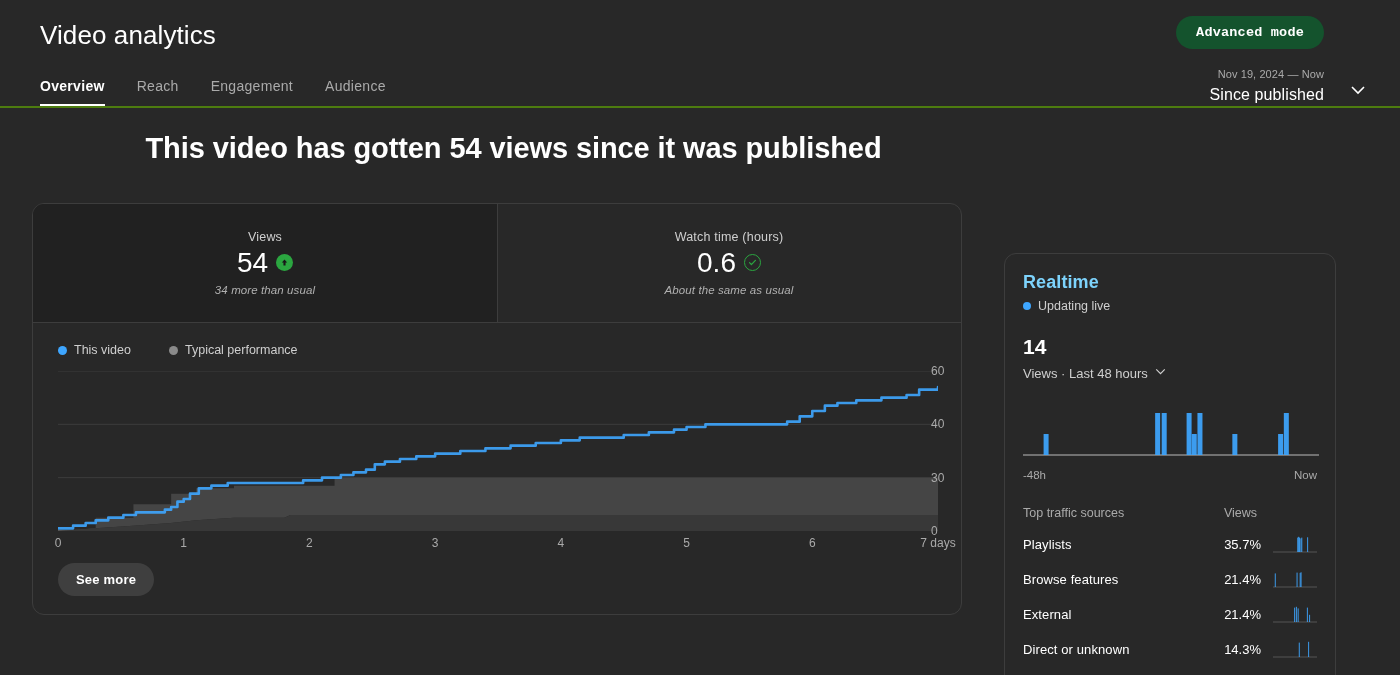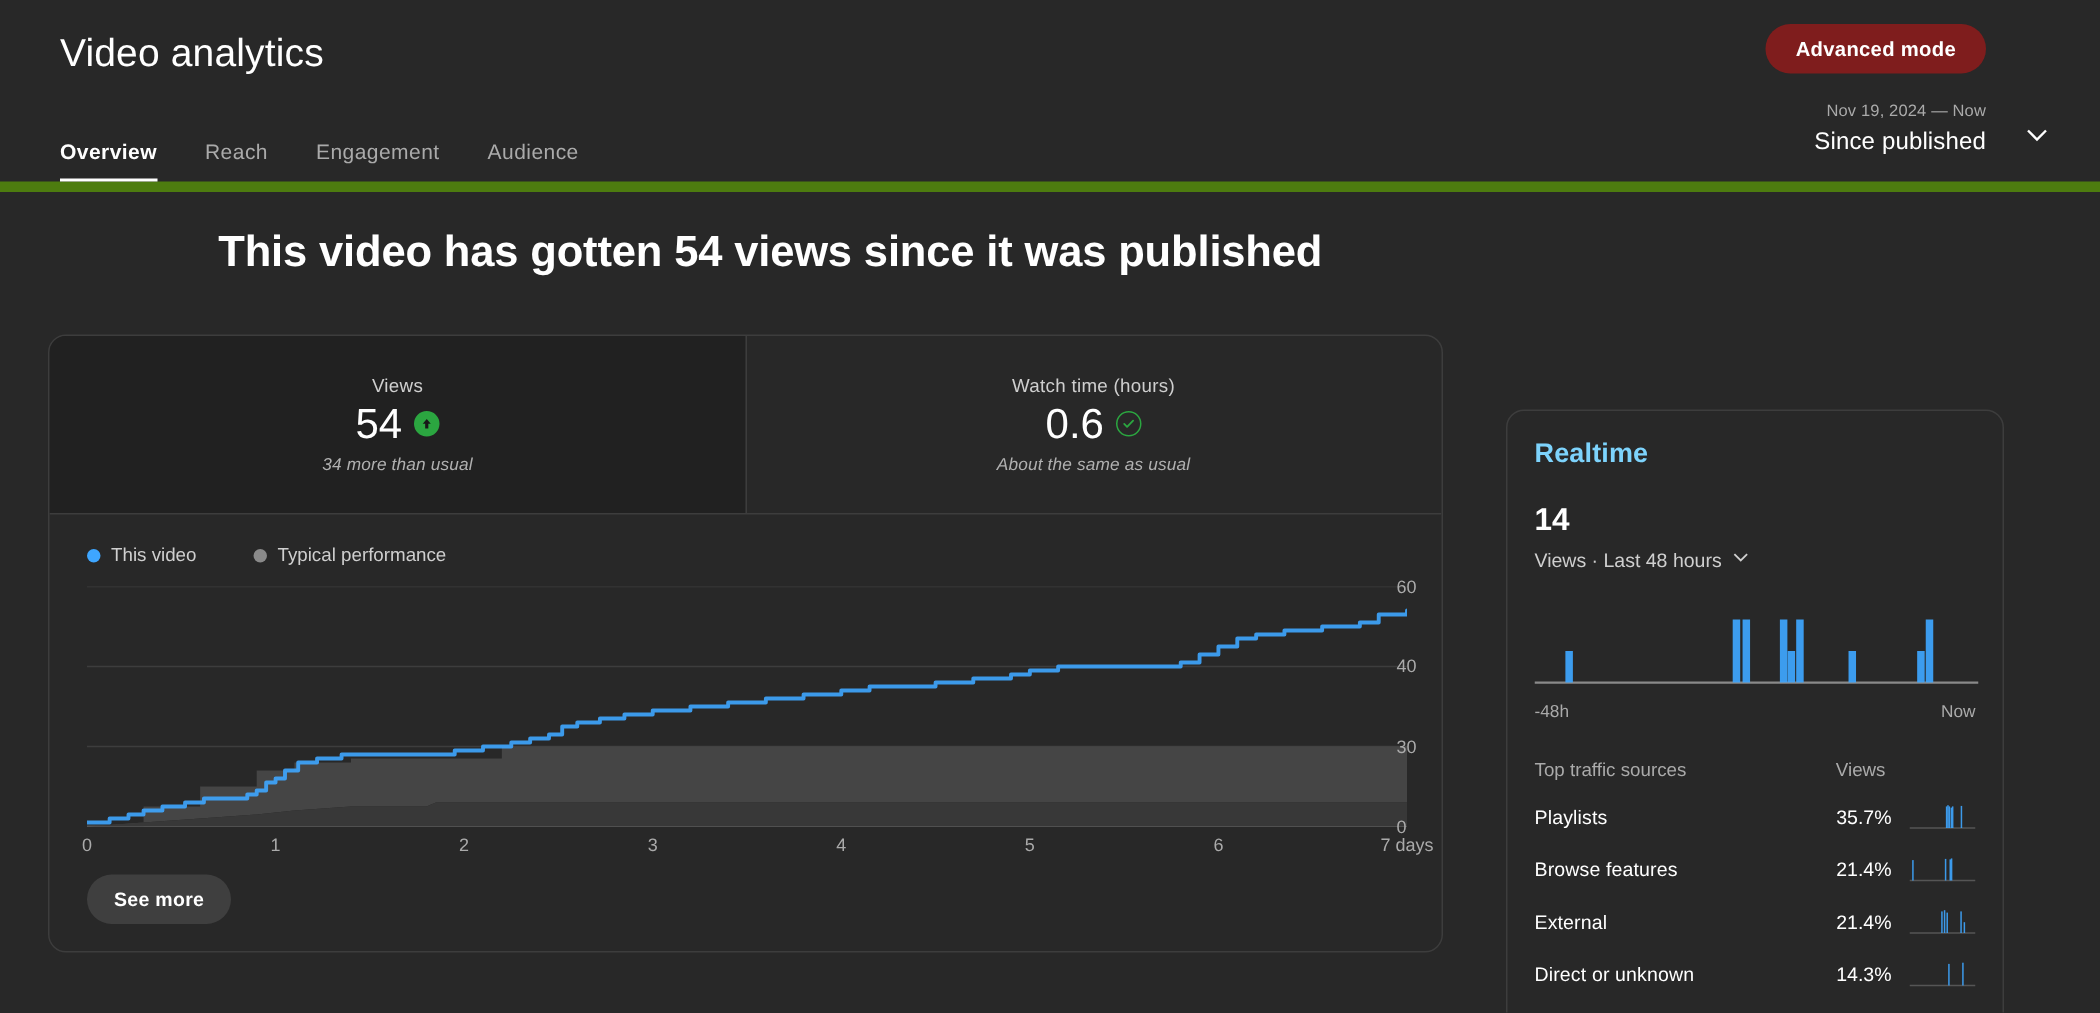--- a/index.html
+++ b/index.html
@@ -13,46 +13,46 @@
   body {
     background: #282828;
     color: #ffffff;
     font-family: "Liberation Sans", sans-serif;
     -webkit-font-smoothing: antialiased;
   }
 
   
   .header {
     position: relative;
-    height: 128px;
-    border-bottom: 7px solid #4d7c0f;
+    height: 108px;
+    border-bottom: 2px solid #4d7c0f;
   }
 
   .page-title {
     position: absolute;
     left: 40px;
     top: 20px;
     font-size: 26px;
     font-weight: 400;
     letter-spacing: 0.1px;
     color: #fff;
   }
 
   .advanced-mode-btn {
     position: absolute;
     right: 76px;
     top: 16px;
-    background: #7f1d1d;
+    background: #14532d;
     color: #fff;
     border: none;
     border-radius: 18px;
     padding: 9px 20px;
     font-size: 13.5px;
     font-weight: bold;
-    font-family: Liberation Sans, sans-serif;
+    font-family: Liberation Mono, monospace;
     cursor: pointer;
     letter-spacing: 0.2px;
   }
 
   .daterange {
     position: absolute;
     right: 76px;
     top: 68px;
     text-align: right;
     line-height: 1.25;
@@ -477,20 +477,24 @@
             <div class="x-lab" style="left: 880px;">7 days</div>
           </div>
 
         <button class="see-more-btn main-see-more">See more</button>
       </div>
     </div>
   </div>
 
   <div class="realtime-card">
     <div class="rt-title">Realtime</div>
+    <div class="rt-live">
+      <span class="rt-live-dot"></span>
+      <span>Updating live</span>
+    </div>
 
     <div class="rt-count">14</div>
     <div class="rt-sub">
       <span>Views · Last 48 hours</span>
       <span>
         <svg viewBox="0 0 24 24" width="17" height="17">
             <path d="M6 9l6 6 6-6" fill="none" stroke="#cfcfcf" stroke-width="1.7"></path>
           </svg>
       </span>
     </div>

